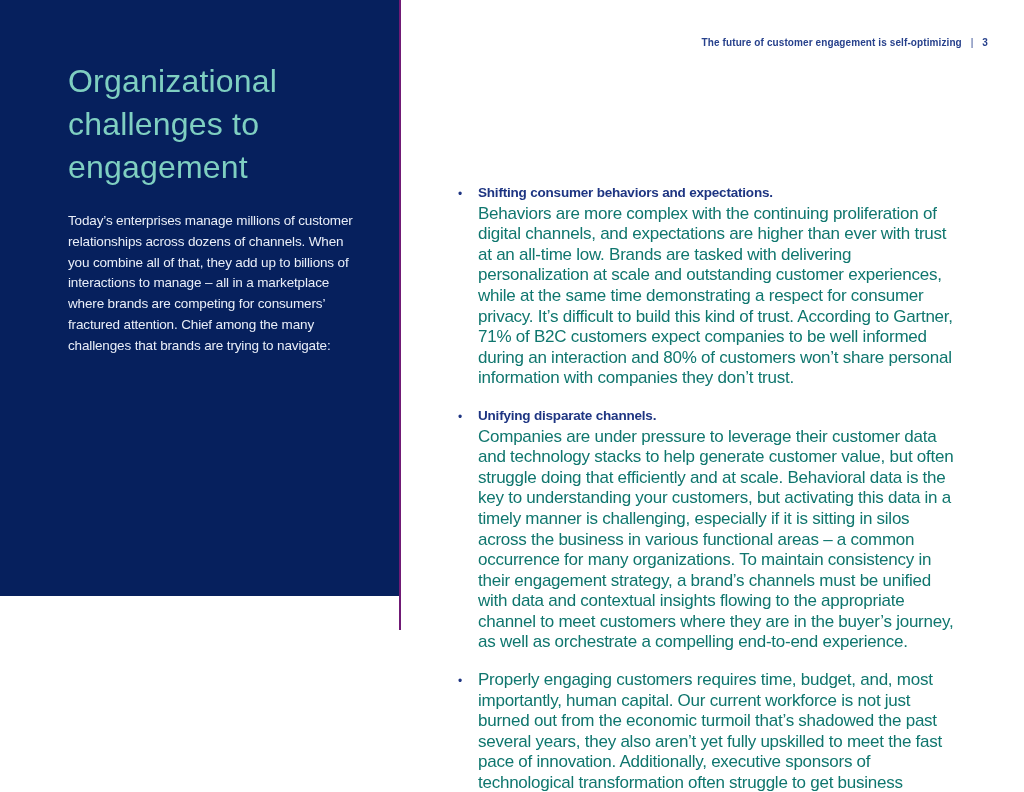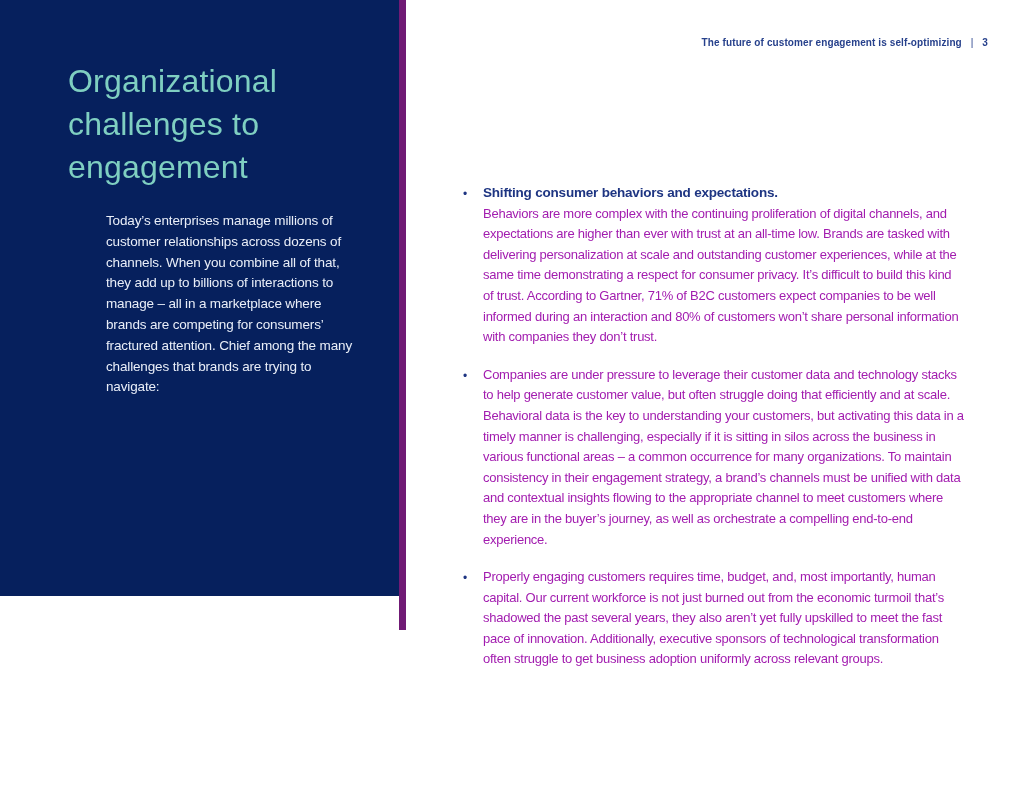--- a/index.html
+++ b/index.html
@@ -34,39 +34,38 @@
     letter-spacing: 0.2px;
     max-width: 260px;
     margin-bottom: 22px;
   }
   .sidebar-intro {
     color: #e9eef8;
     font-size: 13.5px;
     line-height: 20.8px;
     letter-spacing: -0.15px;
     max-width: 298px;
-    margin-left: 38px;
   }
   .ring {
     position: absolute;
     left: -61px;
     top: 663px;
     width: 256px;
     height: 256px;
     border: 52px solid #85d0c4;
     border-radius: 50%;
   }
 
   
   .main {
     position: relative;
     flex: 1;
     height: 630px;
     background: #ffffff;
-    border-left: 7px solid #701a75;
+    border-left: 2px solid #701a75;
   }
   .running-header {
     position: absolute;
     top: 37px;
     right: 36px;
     font-size: 10px;
     font-weight: 700;
     color: #27418c;
     letter-spacing: 0.1px;
     white-space: nowrap;
@@ -96,22 +95,22 @@
   }
   .bullet-content { width: 482px; }
   .section-title {
     color: #1e3582;
     font-weight: 700;
     font-size: 13.5px;
     line-height: 20.6px;
     letter-spacing: -0.2px;
   }
   .section-body {
-    color: #a21caf;
-    font-size: 13px;
+    color: #0f766e;
+    font-size: 17px;
     line-height: 20.6px;
     letter-spacing: -0.25px;
   }
 </style>
 </head>
 <body>
 
 <div class="page">
 
   <aside class="sidebar">
@@ -134,20 +133,21 @@
         <span class="bullet-glyph">•</span>
         <div class="bullet-content">
           <div class="section-title">Shifting consumer behaviors and expectations.</div>
           <div class="section-body">Behaviors are more complex with the continuing proliferation of digital channels, and expectations are higher than ever with trust at an all-time low. Brands are tasked with delivering personalization at scale and outstanding customer experiences, while at the same time demonstrating a respect for consumer privacy. It’s difficult to build this kind of trust. According to Gartner, 71% of B2C customers expect companies to be well informed during an interaction and 80% of customers won’t share personal information with companies they don’t trust.</div>
         </div>
       </li>
 
       <li class="bullet-item">
         <span class="bullet-glyph">•</span>
         <div class="bullet-content">
+          <div class="section-title">Unifying disparate channels.</div>
           <div class="section-body">Companies are under pressure to leverage their customer data and technology stacks to help generate customer value, but often struggle doing that efficiently and at scale. Behavioral data is the key to understanding your customers, but activating this data in a timely manner is challenging, especially if it is sitting in silos across the business in various functional areas – a common occurrence for many organizations. To maintain consistency in their engagement strategy, a brand’s channels must be unified with data and contextual insights flowing to the appropriate channel to meet customers where they are in the buyer’s journey, as well as orchestrate a compelling end-to-end experience.</div>
         </div>
       </li>
 
       <li class="bullet-item">
         <span class="bullet-glyph">•</span>
         <div class="bullet-content">
           <div class="section-body">Properly engaging customers requires time, budget, and, most importantly, human capital. Our current workforce is not just burned out from the economic turmoil that’s shadowed the past several years, they also aren’t yet fully upskilled to meet the fast pace of innovation. Additionally, executive sponsors of technological transformation often struggle to get business adoption uniformly across relevant groups.</div>
         </div>
       </li>

